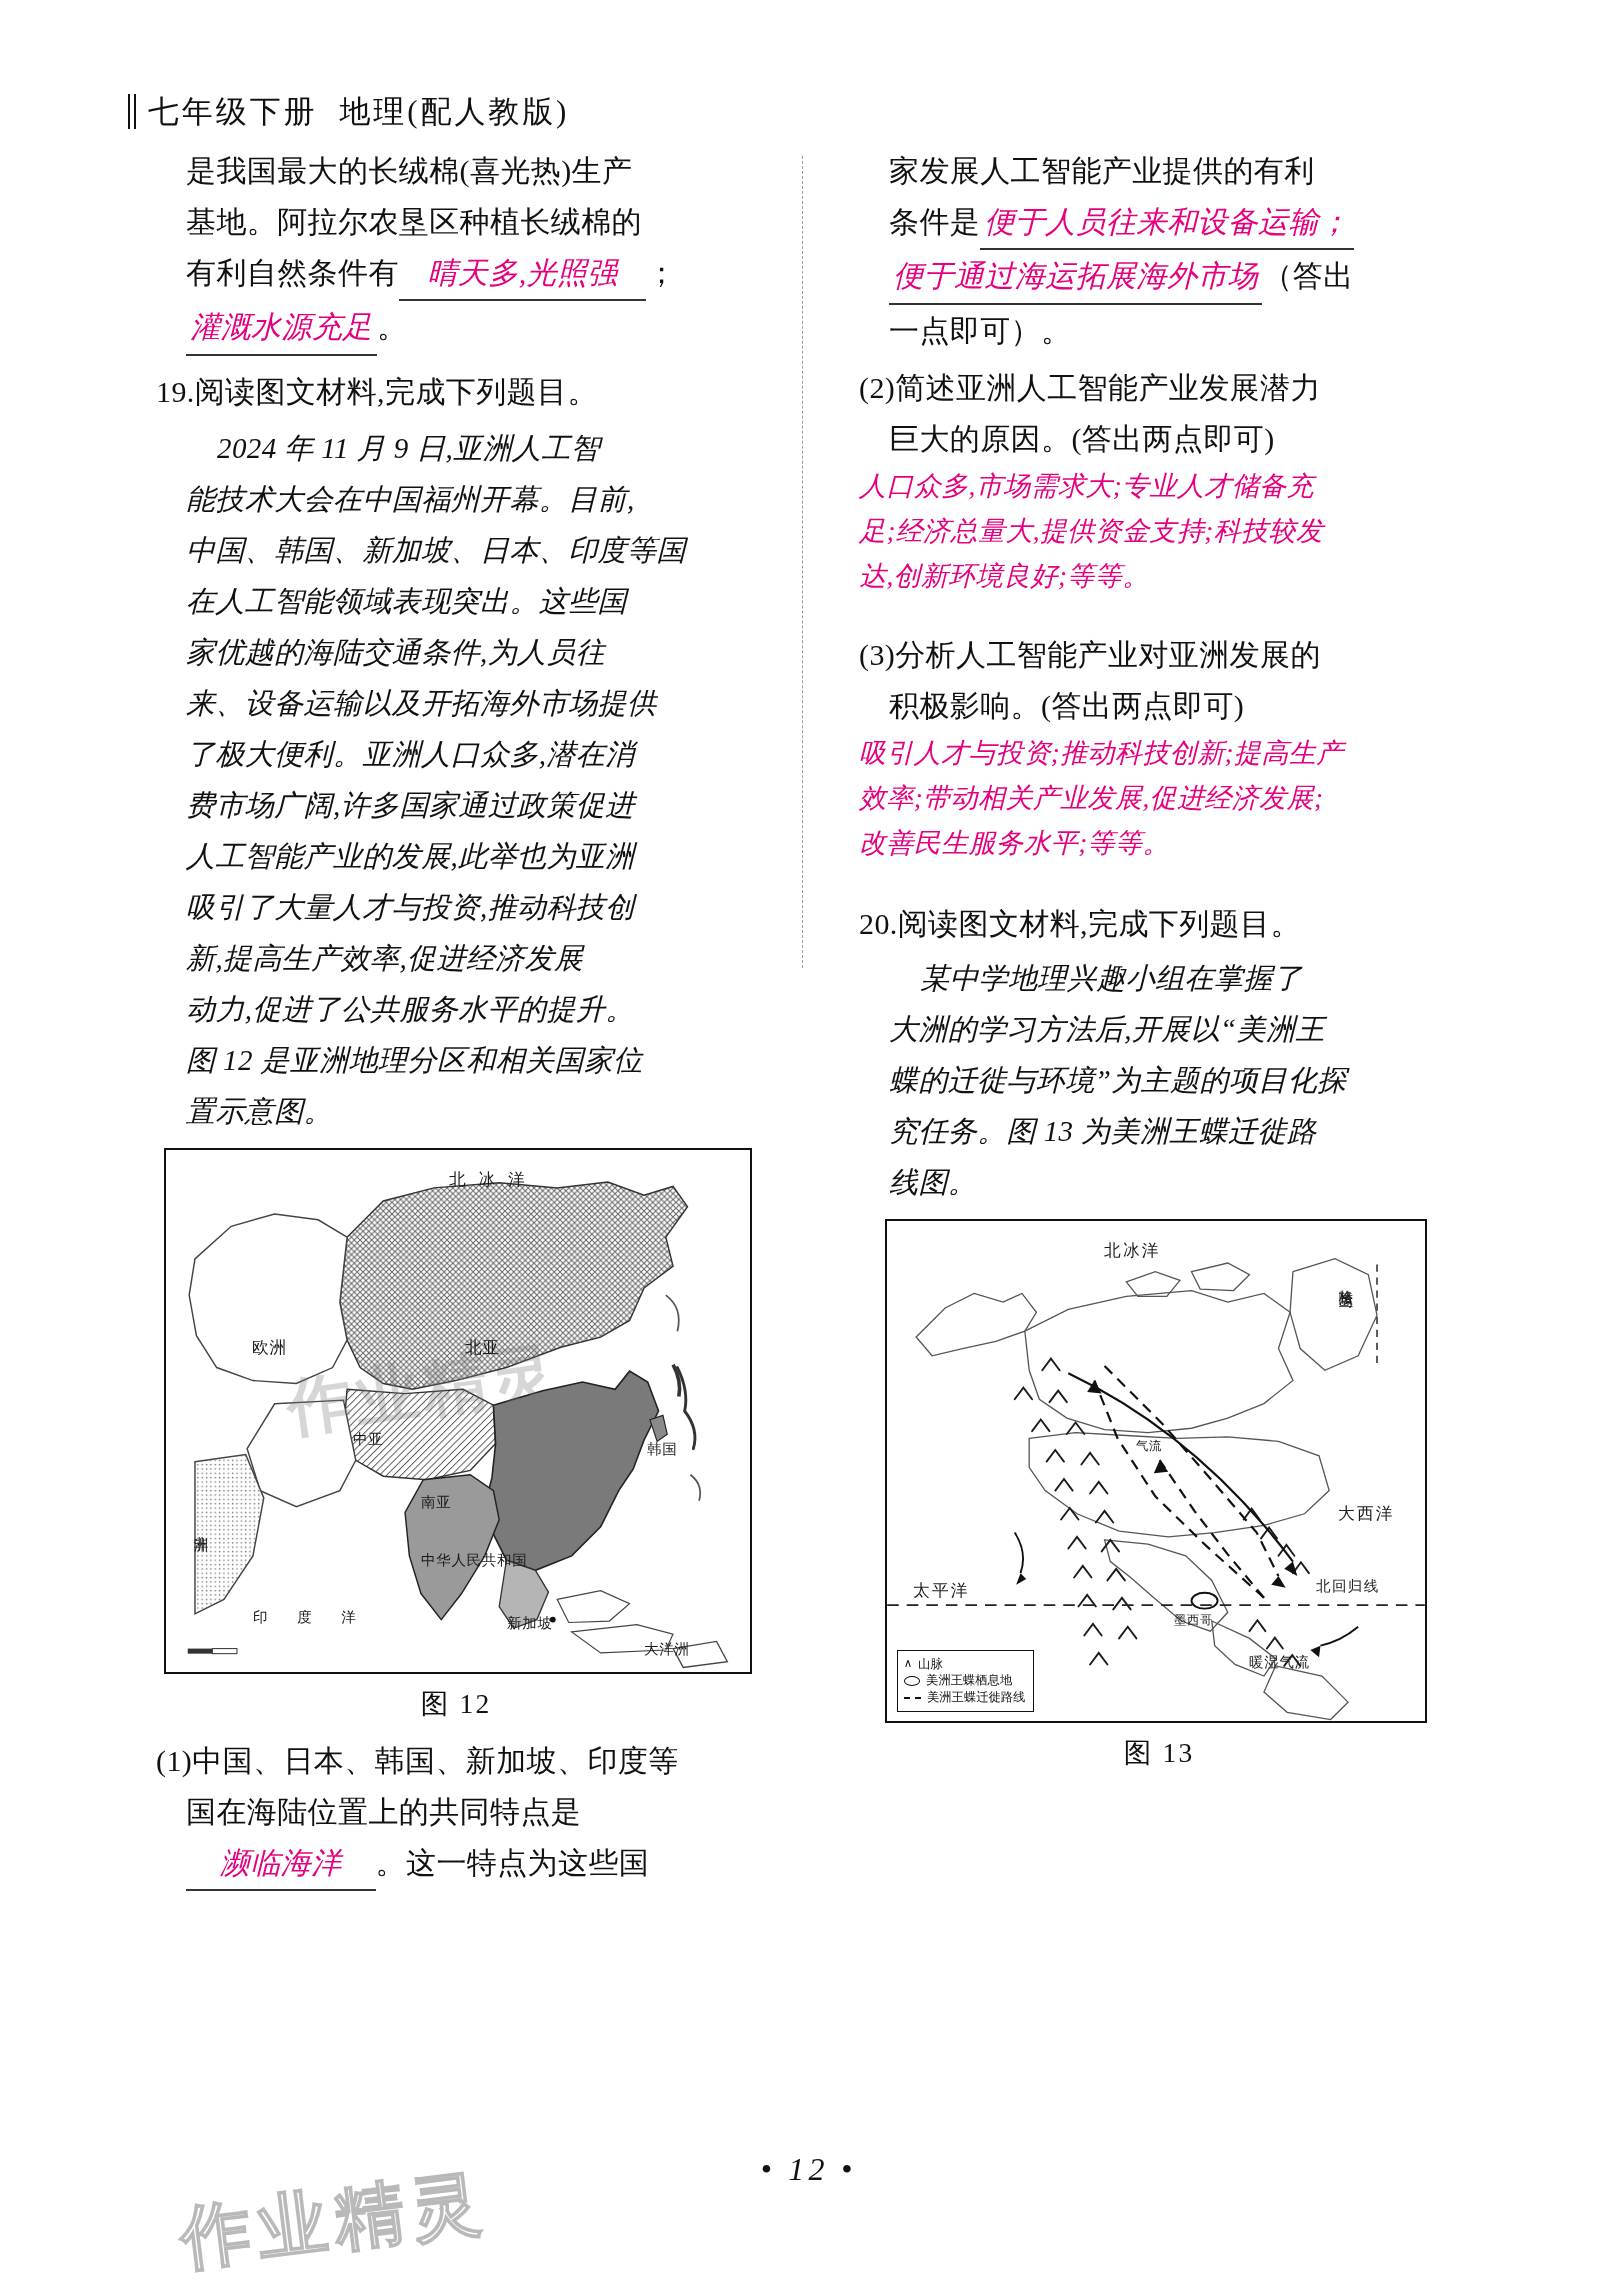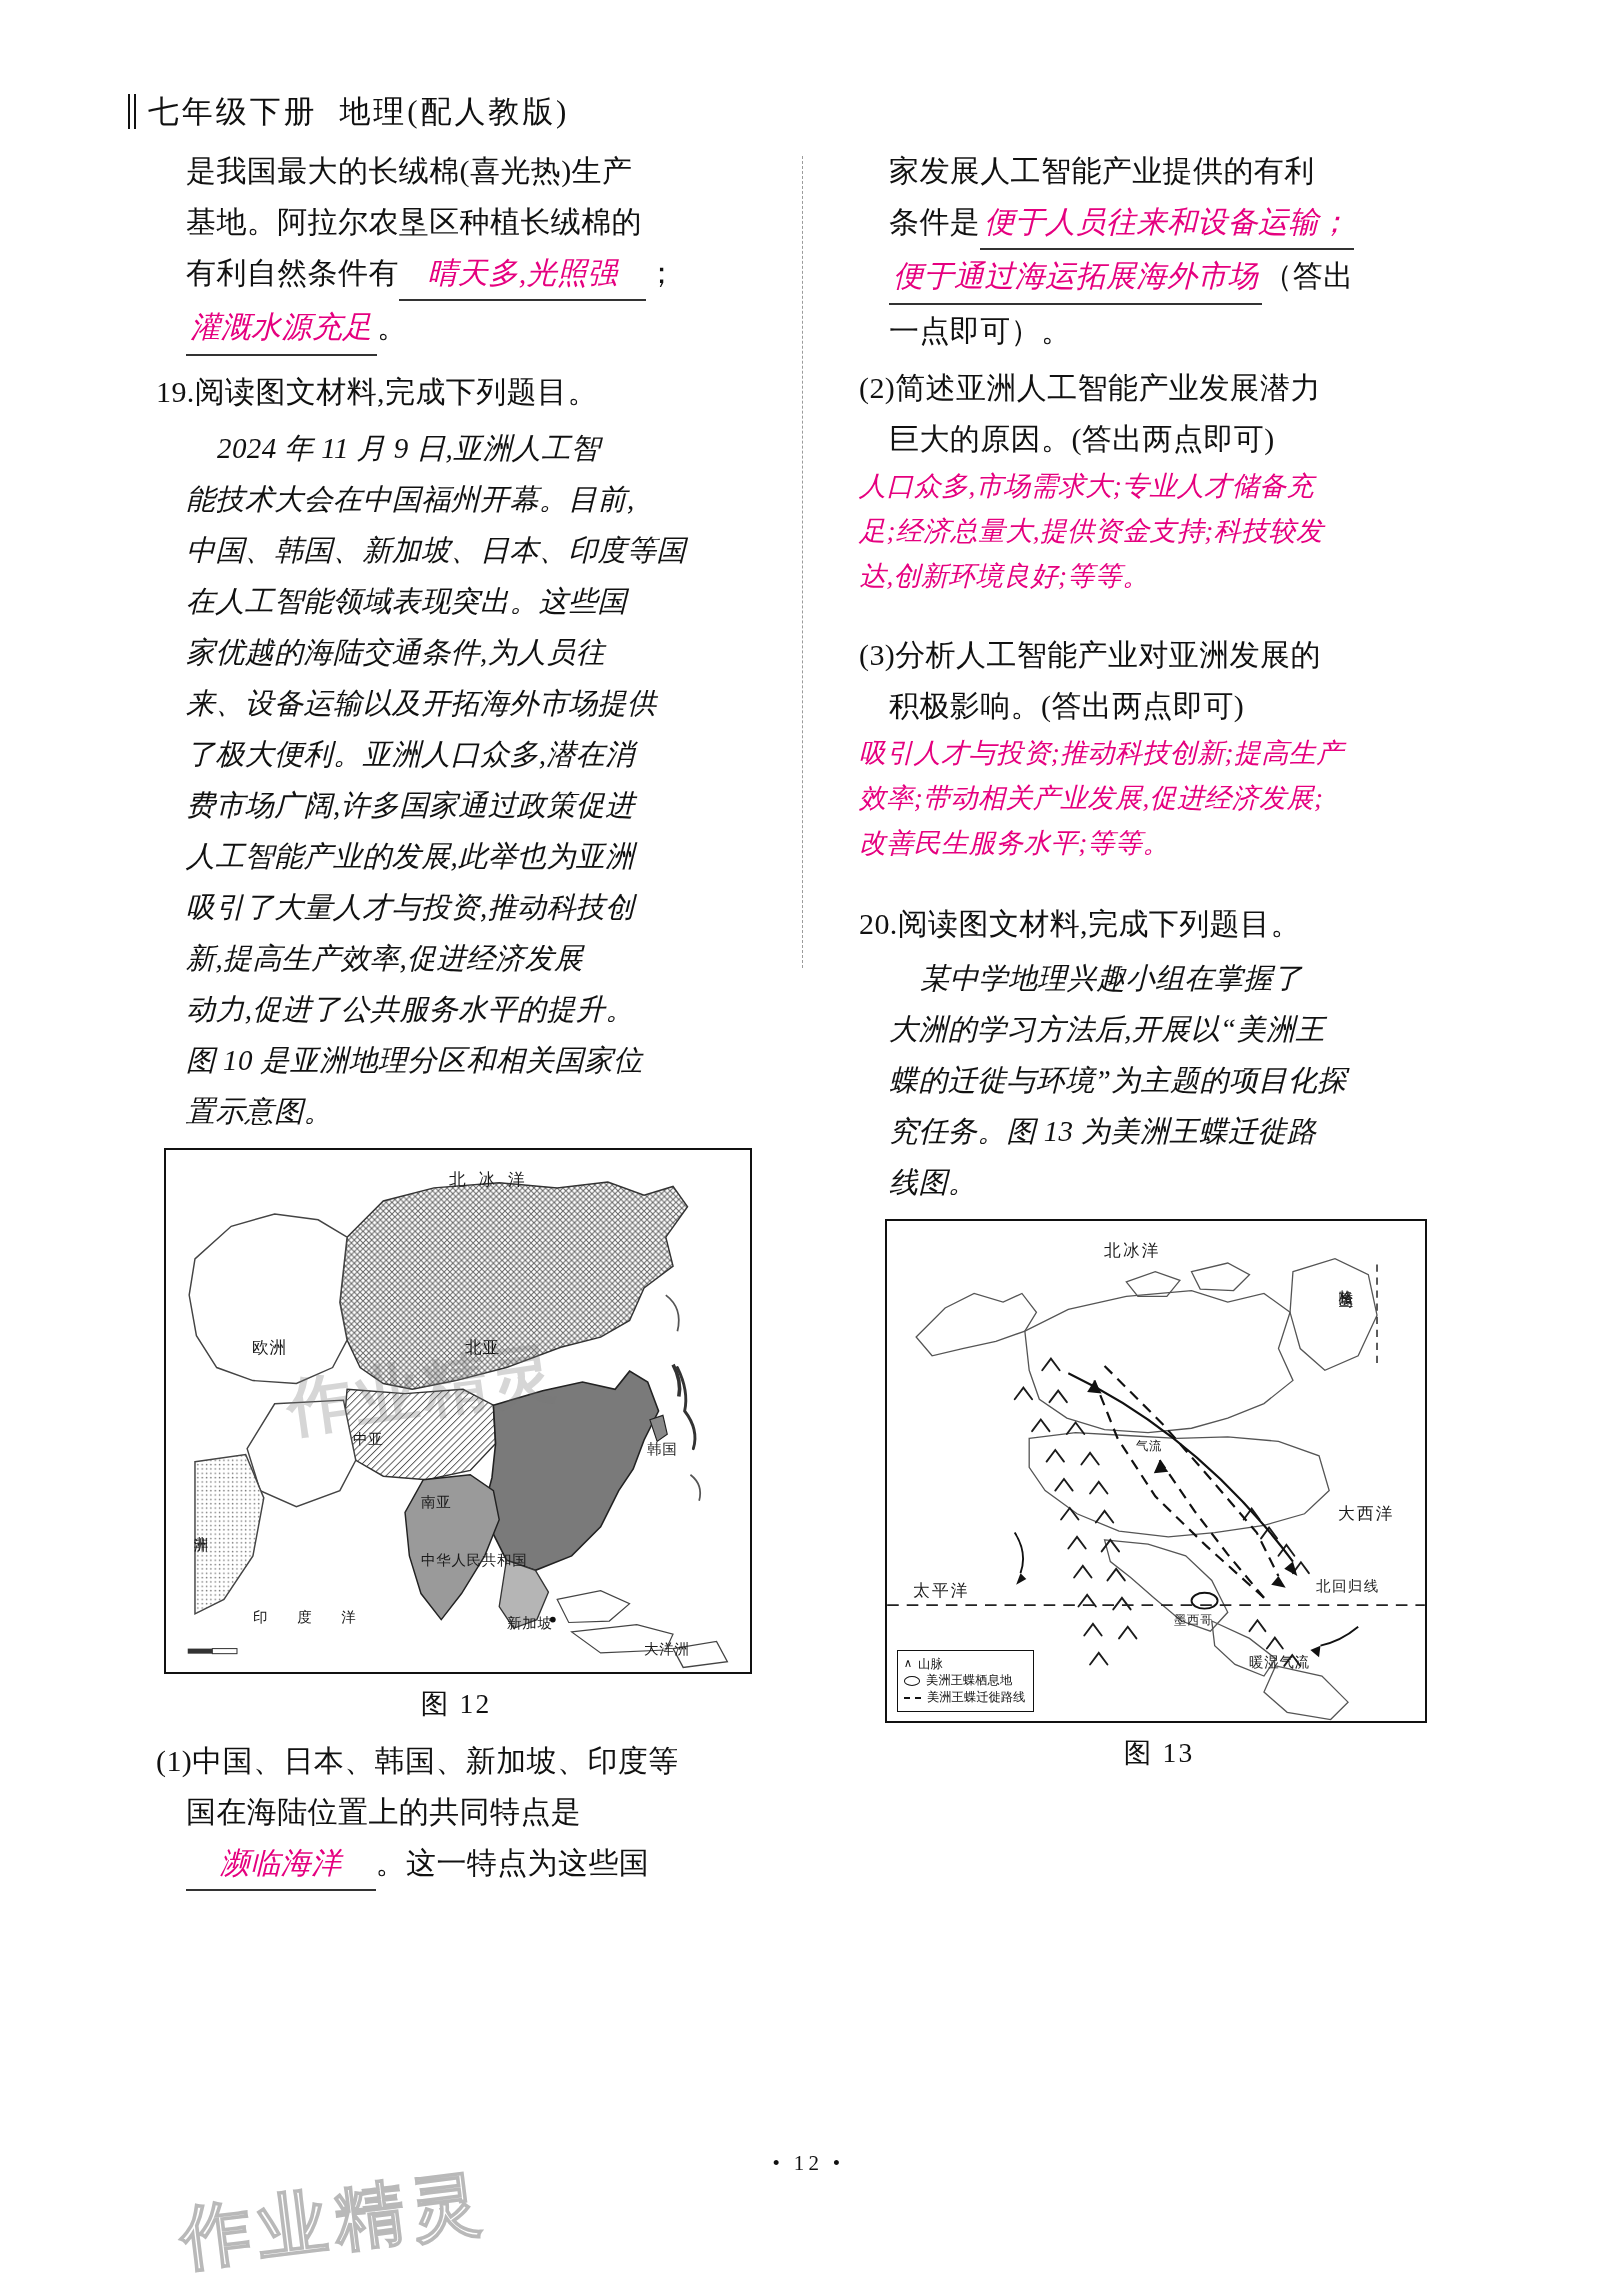--- a/index.html
+++ b/index.html
@@ -145,23 +145,24 @@
   }
 
   
   .footer {
     position: absolute;
     left: 0;
     right: 0;
     top: 2151px;
     text-align: center;
     font-family: "Liberation Serif", serif;
-    font-size: 21px;
+    font-size: 32px;
     color: #111;
     letter-spacing: 4.3px;
+    font-style: italic;
   }
 
   
   .mlabel {
     position: absolute;
     font-family: "Liberation Serif", serif;
     color: #1a1a1a;
     white-space: nowrap;
     letter-spacing: 0.7px;
   }
@@ -220,21 +221,21 @@
     <div class="kai indent-1">中国、韩国、新加坡、日本、印度等国</div>
     <div class="kai indent-1">在人工智能领域表现突出。这些国</div>
     <div class="kai indent-1">家优越的海陆交通条件,为人员往</div>
     <div class="kai indent-1">来、设备运输以及开拓海外市场提供</div>
     <div class="kai indent-1">了极大便利。亚洲人口众多,潜在消</div>
     <div class="kai indent-1">费市场广阔,许多国家通过政策促进</div>
     <div class="kai indent-1">人工智能产业的发展,此举也为亚洲</div>
     <div class="kai indent-1">吸引了大量人才与投资,推动科技创</div>
     <div class="kai indent-1">新,提高生产效率,促进经济发展</div>
     <div class="kai indent-1">动力,促进了公共服务水平的提升。</div>
-    <div class="kai indent-1">图 10 是亚洲地理分区和相关国家位</div>
+    <div class="kai indent-1">图 12 是亚洲地理分区和相关国家位</div>
     <div class="kai indent-1">置示意图。</div>
 
     <div class="figure">
       <div class="fig-box" style="width:565px;height:522px;margin-left:8px;padding-left:19px;">
         <svg viewBox="0 0 780 720" width="565" height="522" style="position:absolute;left:0;top:0;">
           <defs>
             <pattern id="hatchA" width="7" height="7" patternUnits="userSpaceOnUse" patternTransform="rotate(45)">
               <rect width="7" height="7" fill="#ffffff"></rect>
               <path d="M0 0 L0 7" stroke="#555" stroke-width="2.6"></path>
             </pattern>

